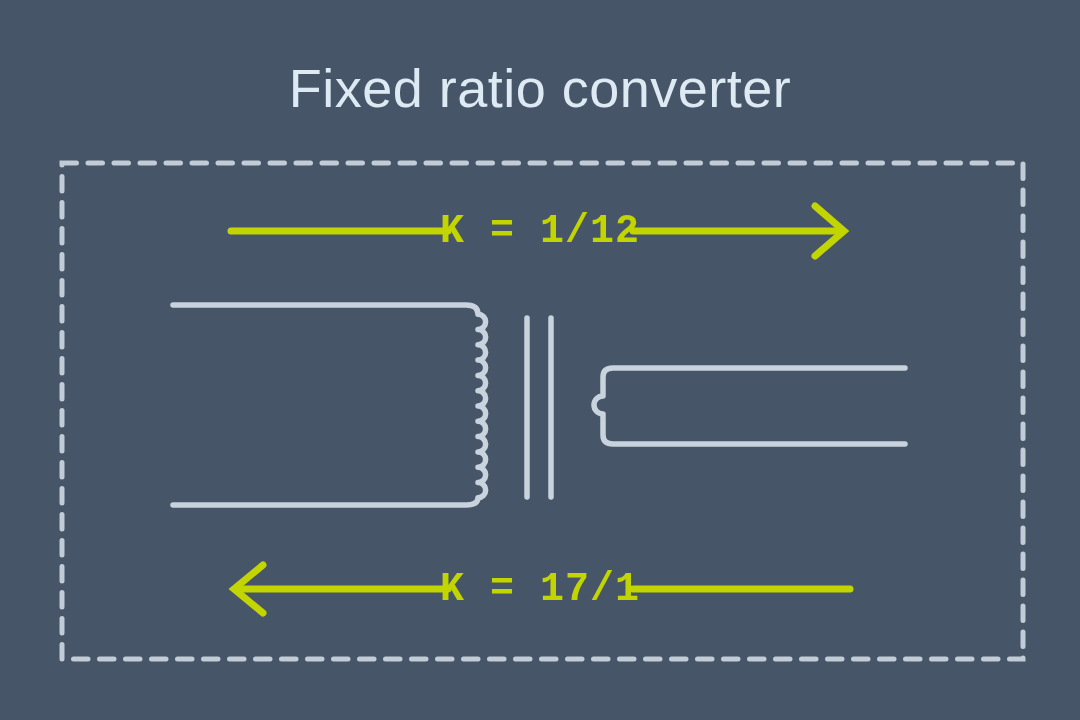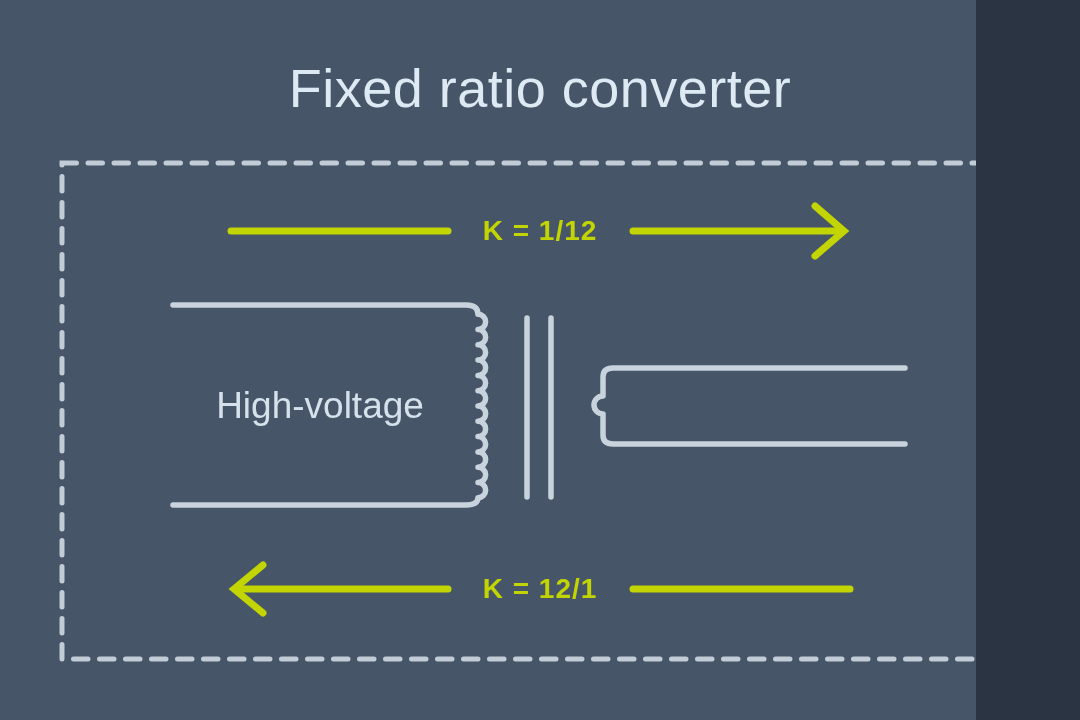--- a/index.html
+++ b/index.html
@@ -1,18 +1,18 @@
 <!DOCTYPE html>
 <html style="--background: #475568; --line: #C8D3DD; --border: #C2CCD6; --accent: #C3D500; --title-text: #DDE9F3; --label-text: #D5E1EB;"><head>
 <meta charset="utf-8">
 <style>
   html, body { margin: 0; padding: 0; background: #2b3442; }
   .canvas {
     position: relative;
-    width: 976px;
+    width: 1080px;
     height: 720px;
     background: var(--background, #475568);
     overflow: hidden;
     font-family: "Liberation Sans", sans-serif;
   }
   .diagram-svg {
     position: absolute;
     inset: 0;
   }
   .stroke-light {
@@ -44,24 +44,25 @@
   }
   .title {
     left: 540px;
     top: 88px;
     font-size: 54px;
     font-weight: 400;
     letter-spacing: 0.5px;
     color: var(--title-text, #DDE9F3);
   }
   .ratio-label {
-    font-size: 28px;
+    font-size: 40px;
     font-weight: 700;
     letter-spacing: 1px;
     color: var(--accent, #C3D500);
+    font-family: Liberation Mono, monospace;
   }
   .ratio-top { left: 540px; top: 231px; }
   .ratio-bottom { left: 540px; top: 589px; }
   .winding-label {
     font-size: 37px;
     font-weight: 400;
     color: var(--label-text, #D5E1EB);
   }
   .winding-high { left: 320px; top: 406px; }
   .winding-low  { left: 754px; top: 406px; }
@@ -107,18 +108,17 @@
 
     <path class="stroke-light" d="M 905 368 H 613 Q 603 368 603 377 V 396
              a 9 9 0 0 0 0 18
              V 435 Q 603 444 613 444 H 905"></path>
   </svg>
 
   <div class="label title">Fixed ratio converter</div>
 
   <div class="label ratio-label ratio-top">K = 1/12</div>
 
-  <div class="label winding-label winding-high">High-voltage</div>
 
 
-  <div class="label ratio-label ratio-bottom">K = 12/1</div>
+  <div class="label ratio-label ratio-bottom">K = 17/1</div>
 
 </div>
 
 </body></html>

